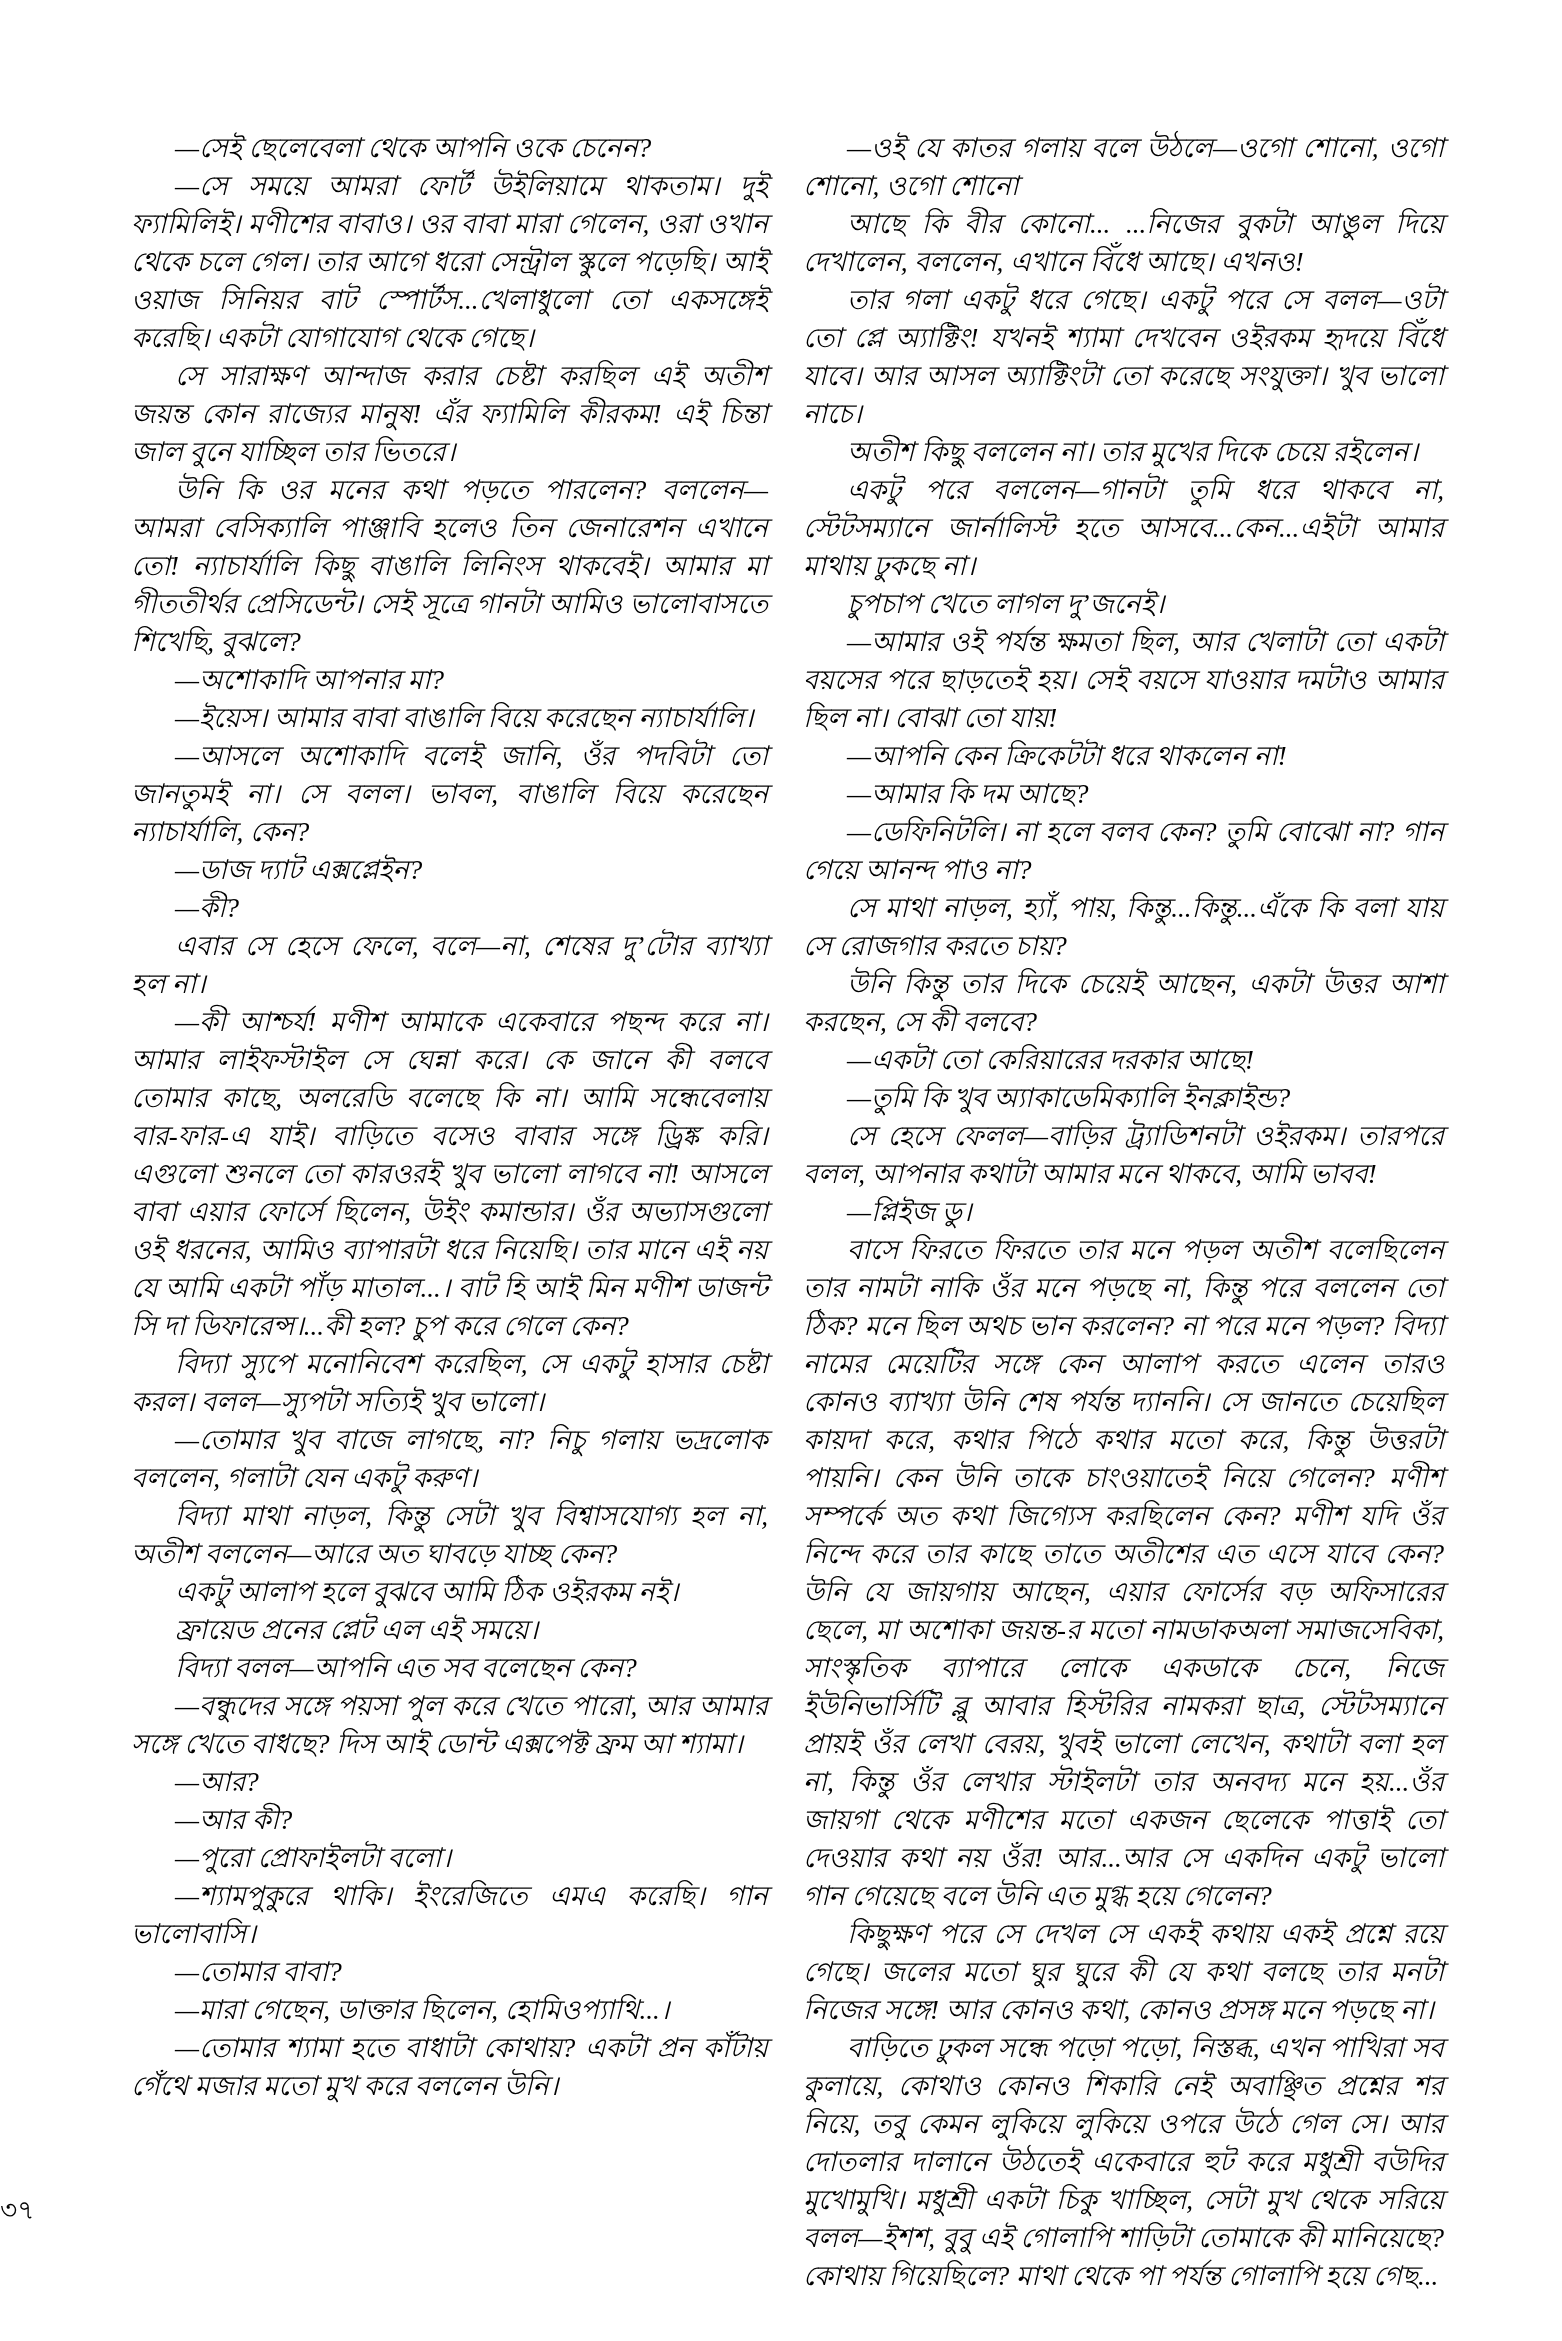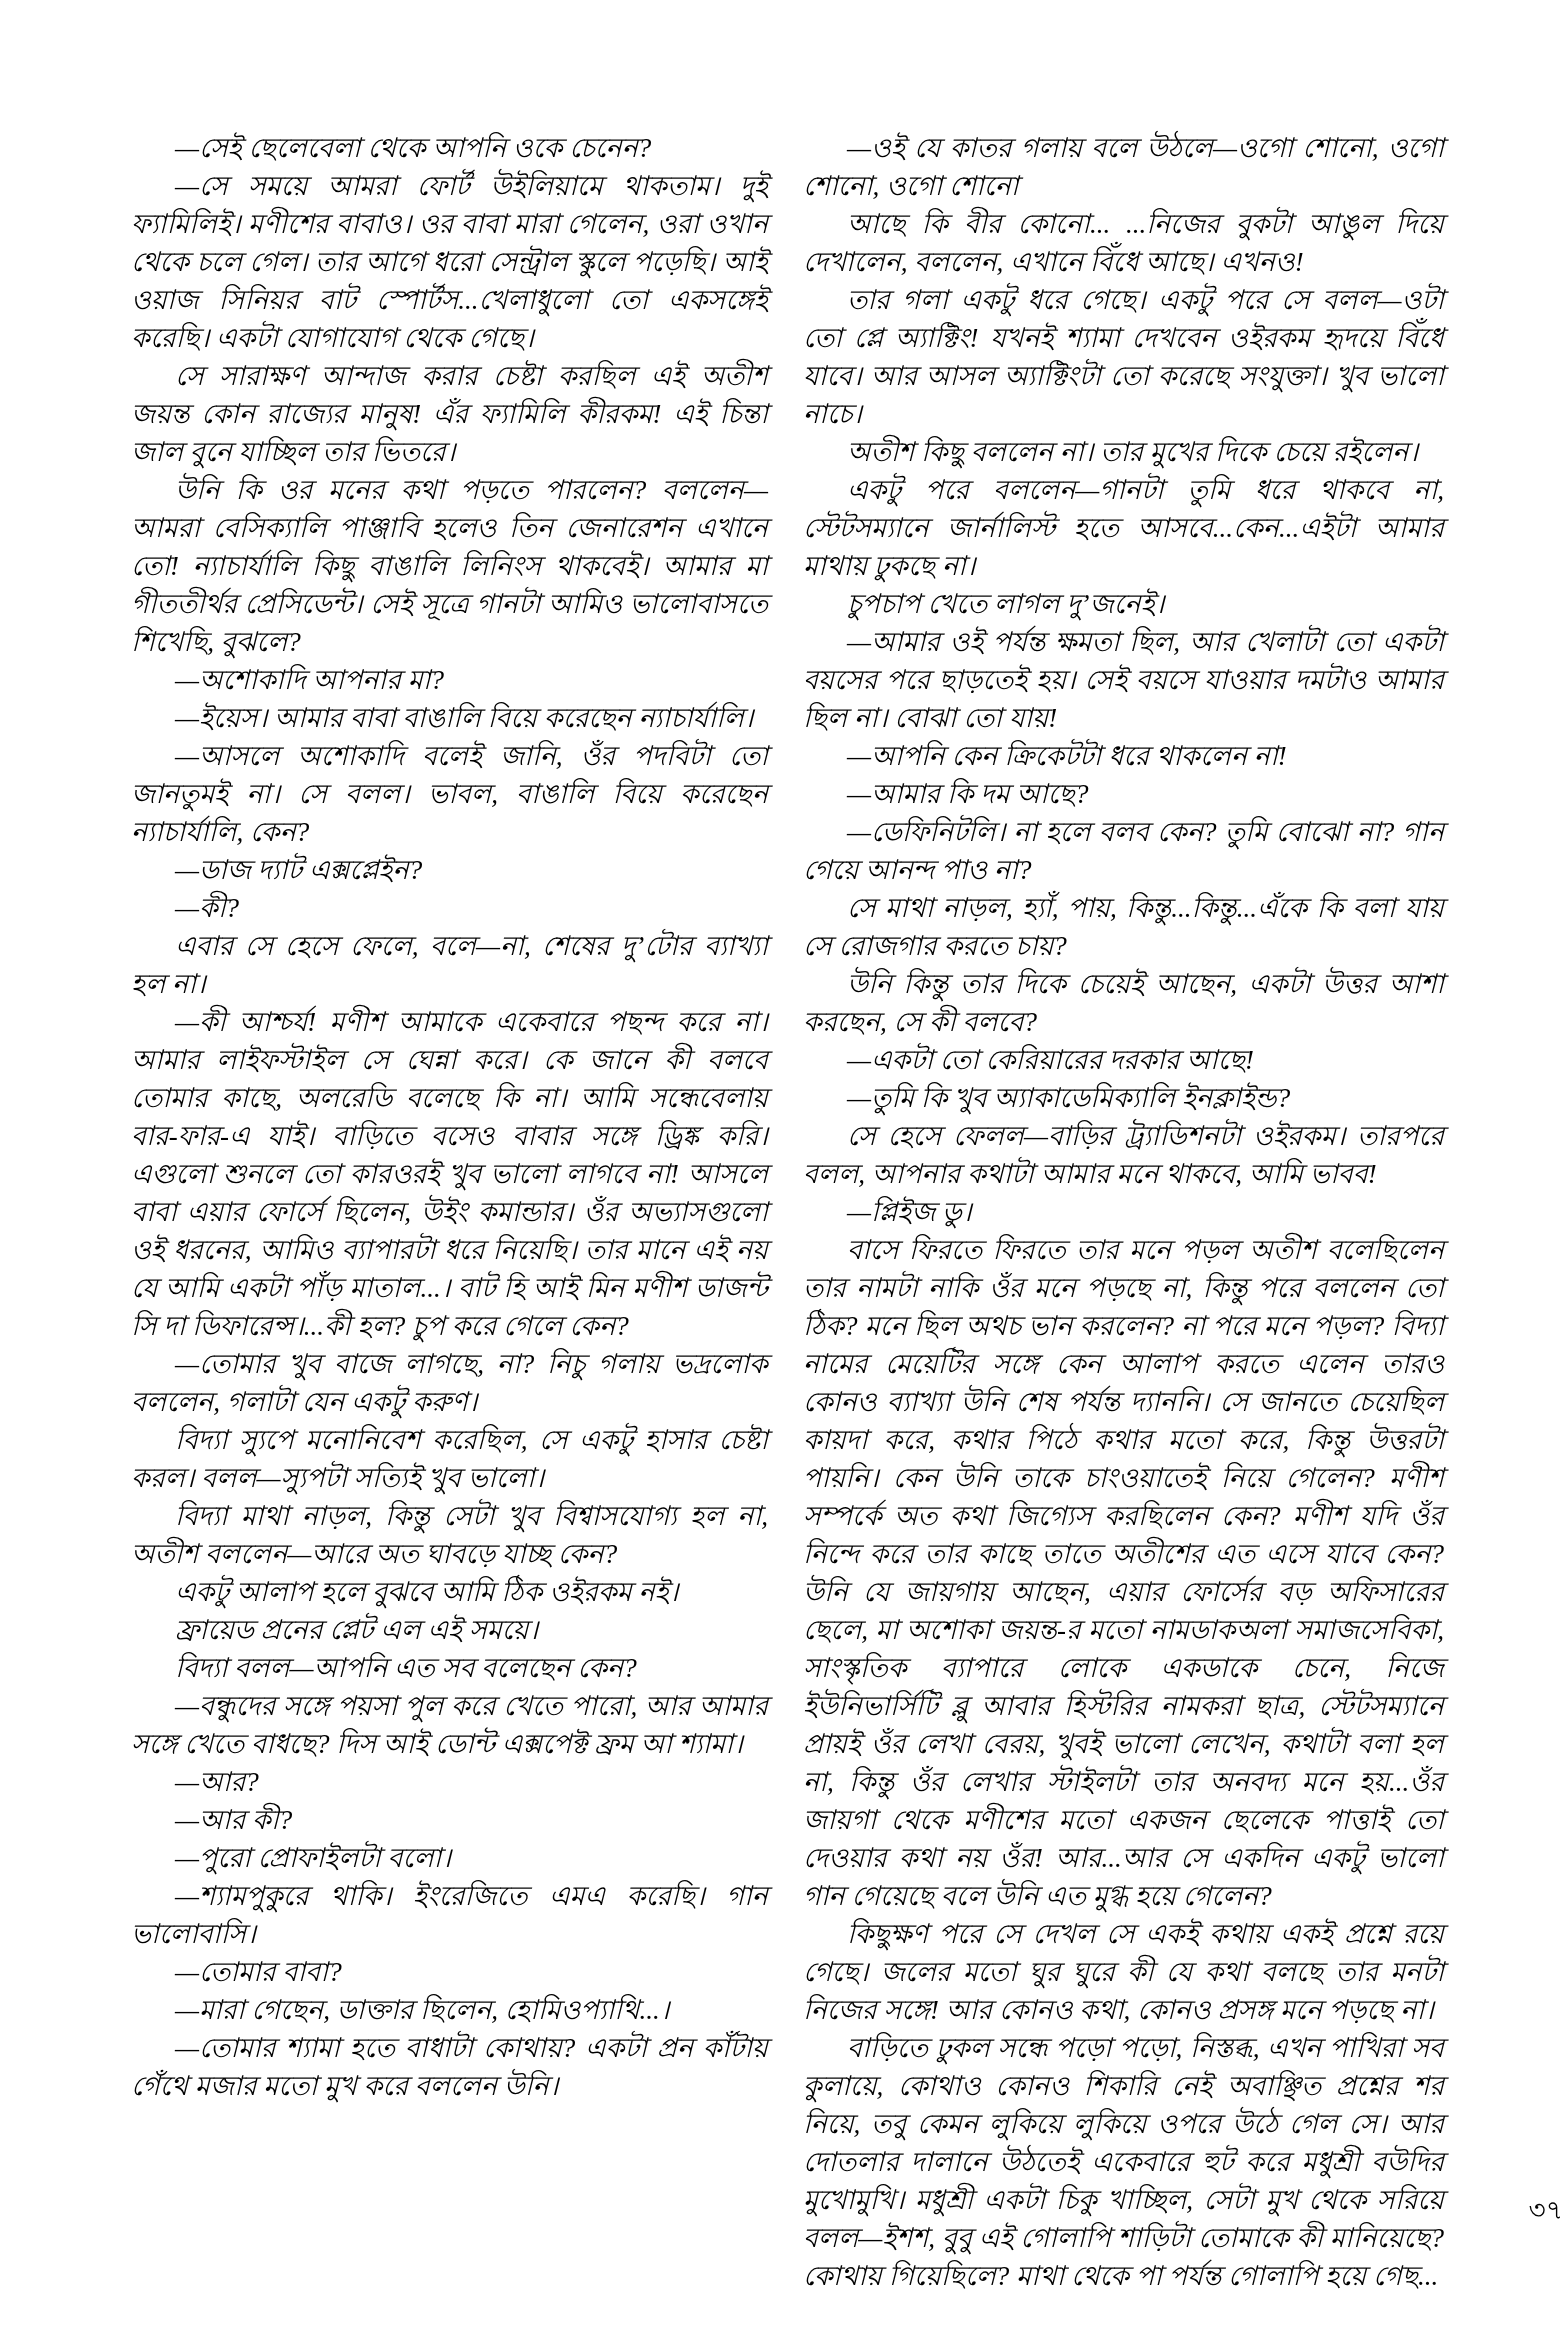--- a/index.html
+++ b/index.html
@@ -41,21 +41,21 @@
     padding: 0;
     text-indent: 44px;
   }
   p.para.gap {
   }
   .page-number {
     position: absolute;
     top: 2195px;
     left: 0;
     width: 1563px;
-    text-align: right;
+    text-align: left;
     font-size: 26.5px;
     line-height: 31px;
     color: #000000;
   }
 </style>
 </head>
 <body>
 
 <div class="page">
 
@@ -64,22 +64,22 @@
       <p class="para">—সে সময়ে আমরা ফোর্ট উইলিয়ামে থাকতাম। দুই ফ্যামিলিই। মণীশের বাবাও। ওর বাবা মারা গেলেন, ওরা ওখান থেকে চলে গেল। তার আগে ধরো সেন্ট্রাল স্কুলে পড়েছি। আই ওয়াজ সিনিয়র বাট স্পোর্টস...খেলাধুলো তো একসঙ্গেই করেছি। একটা যোগাযোগ থেকে গেছে।</p>
       <p class="para">সে সারাক্ষণ আন্দাজ করার চেষ্টা করছিল এই অতীশ জয়ন্ত কোন রাজ্যের মানুষ! এঁর ফ্যামিলি কীরকম! এই চিন্তা জাল বুনে যাচ্ছিল তার ভিতরে।</p>
       <p class="para">উনি কি ওর মনের কথা পড়তে পারলেন? বললেন—আমরা বেসিক্যালি পাঞ্জাবি হলেও তিন জেনারেশন এখানে তো! ন্যাচার্যালি কিছু বাঙালি লিনিংস থাকবেই। আমার মা গীততীর্থর প্রেসিডেন্ট। সেই সূত্রে গানটা আমিও ভালোবাসতে শিখেছি, বুঝলে?</p>
       <p class="para">—অশোকাদি আপনার মা?</p>
       <p class="para">—ইয়েস। আমার বাবা বাঙালি বিয়ে করেছেন ন্যাচার্যালি।</p>
       <p class="para">—আসলে অশোকাদি বলেই জানি, ওঁর পদবিটা তো জানতুমই না। সে বলল। ভাবল, বাঙালি বিয়ে করেছেন ন্যাচার্যালি, কেন?</p>
       <p class="para">—ডাজ দ্যাট এক্সপ্লেইন?</p>
       <p class="para">—কী?</p>
       <p class="para">এবার সে হেসে ফেলে, বলে—না, শেষের দু’টোর ব্যাখ্যা হল না।</p>
       <p class="para">—কী আশ্চর্য! মণীশ আমাকে একেবারে পছন্দ করে না। আমার লাইফস্টাইল সে ঘেন্না করে। কে জানে কী বলবে তোমার কাছে, অলরেডি বলেছে কি না। আমি সন্ধেবেলায় বার-ফার-এ যাই। বাড়িতে বসেও বাবার সঙ্গে ড্রিঙ্ক করি। এগুলো শুনলে তো কারওরই খুব ভালো লাগবে না! আসলে বাবা এয়ার ফোর্সে ছিলেন, উইং কমান্ডার। ওঁর অভ্যাসগুলো ওই ধরনের, আমিও ব্যাপারটা ধরে নিয়েছি। তার মানে এই নয় যে আমি একটা পাঁড় মাতাল...। বাট হি আই মিন মণীশ ডাজন্ট সি দা ডিফারেন্স।...কী হল? চুপ করে গেলে কেন?</p>
+      <p class="para">বিদ্যা স্যুপে মনোনিবেশ করেছিল, সে একটু হাসার চেষ্টা করল। বলল—স্যুপটা সত্যিই খুব ভালো।</p>
       <p class="para">—তোমার খুব বাজে লাগছে, না? নিচু গলায় ভদ্রলোক বললেন, গলাটা যেন একটু করুণ।</p>
-      <p class="para">বিদ্যা স্যুপে মনোনিবেশ করেছিল, সে একটু হাসার চেষ্টা করল। বলল—স্যুপটা সত্যিই খুব ভালো।</p>
       <p class="para">বিদ্যা মাথা নাড়ল, কিন্তু সেটা খুব বিশ্বাসযোগ্য হল না, অতীশ বললেন—আরে অত ঘাবড়ে যাচ্ছ কেন?</p>
       <p class="para">একটু আলাপ হলে বুঝবে আমি ঠিক ওইরকম নই।</p>
       <p class="para">ফ্রায়েড প্রনের প্লেট এল এই সময়ে।</p>
       <p class="para">বিদ্যা বলল—আপনি এত সব বলেছেন কেন?</p>
       <p class="para">—বন্ধুদের সঙ্গে পয়সা পুল করে খেতে পারো, আর আমার সঙ্গে খেতে বাধছে? দিস আই ডোন্ট এক্সপেক্ট ফ্রম আ শ্যামা।</p>
       <p class="para">—আর?</p>
       <p class="para">—আর কী?</p>
       <p class="para">—পুরো প্রোফাইলটা বলো।</p>
       <p class="para">—শ্যামপুকুরে থাকি। ইংরেজিতে এমএ করেছি। গান ভালোবাসি।</p>
       <p class="para">—তোমার বাবা?</p>

